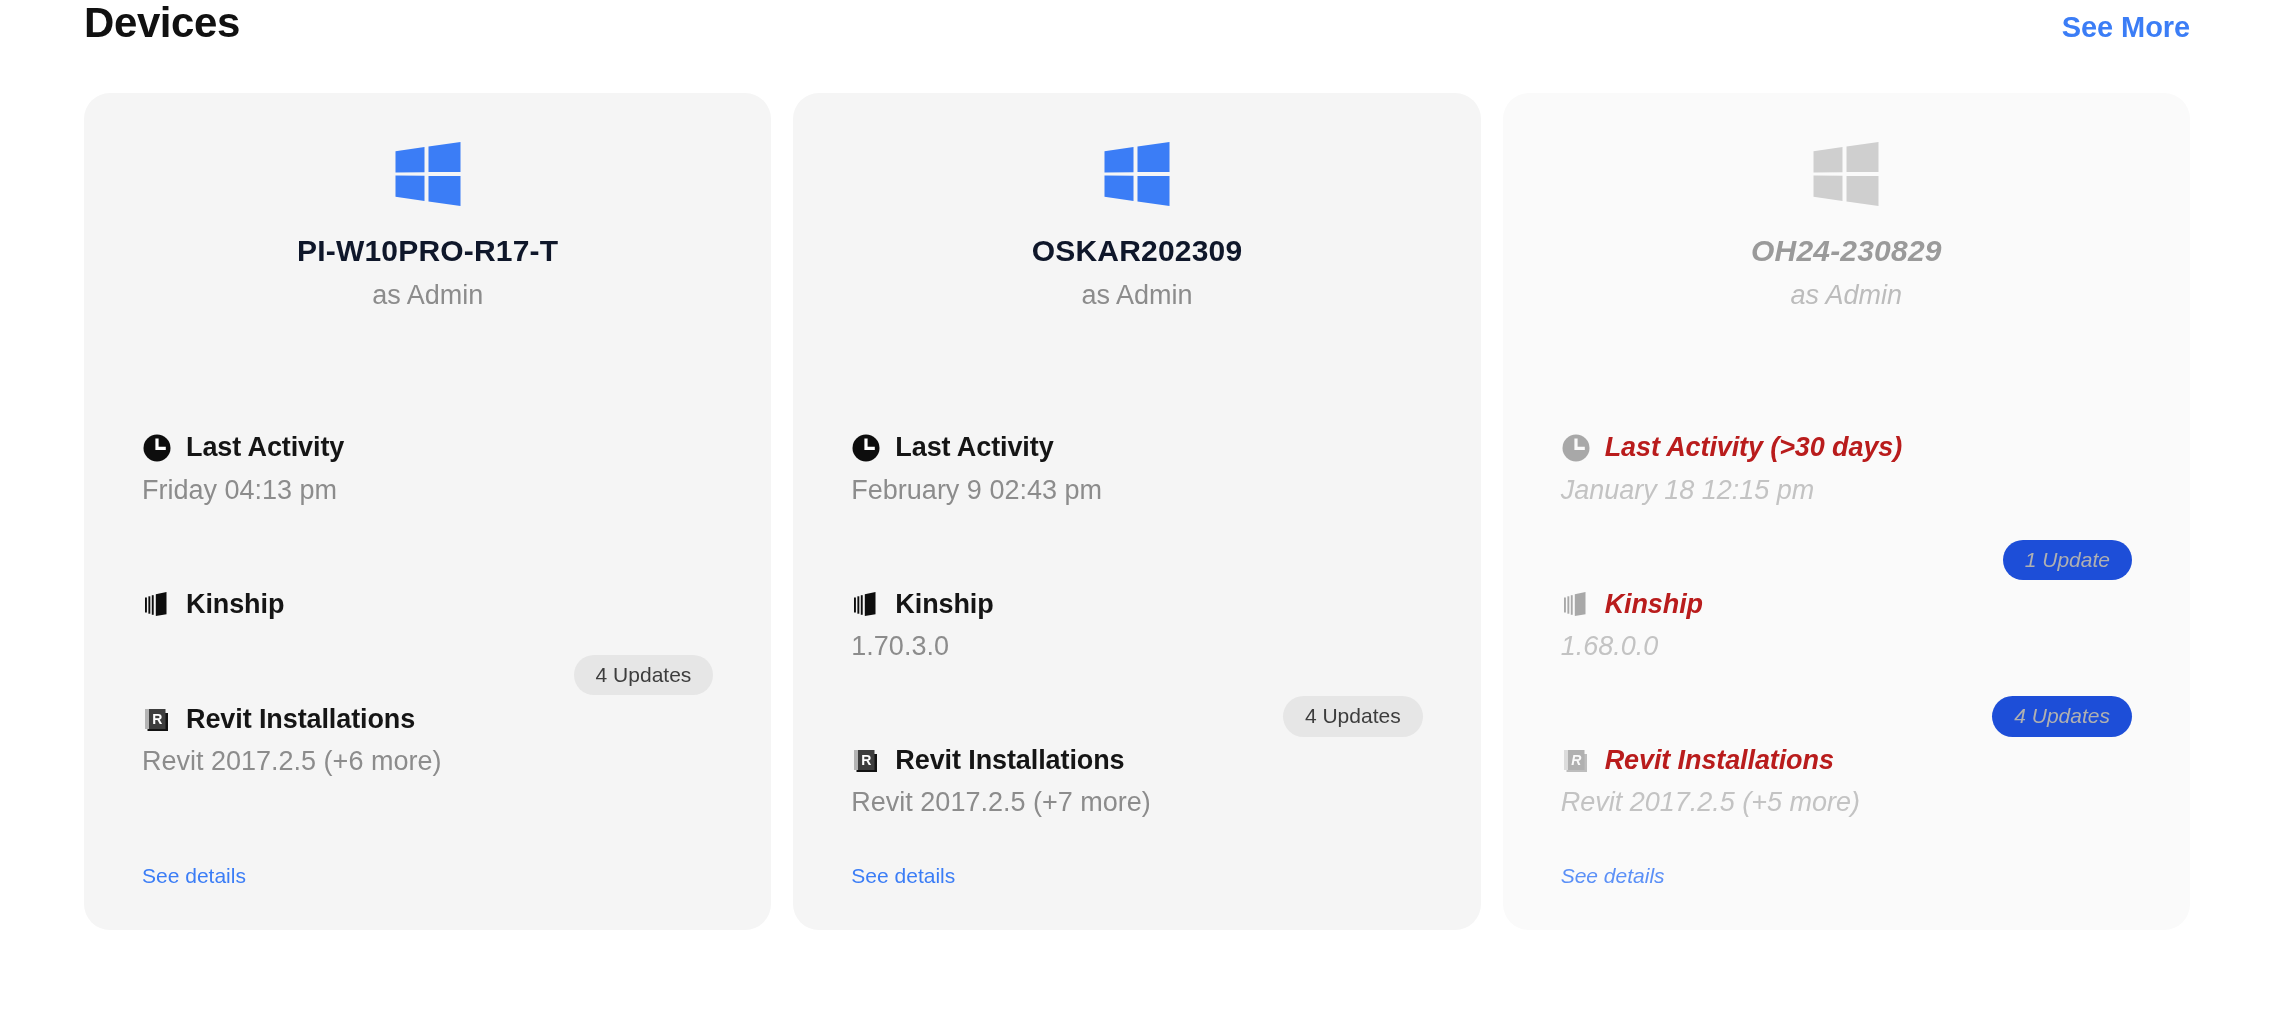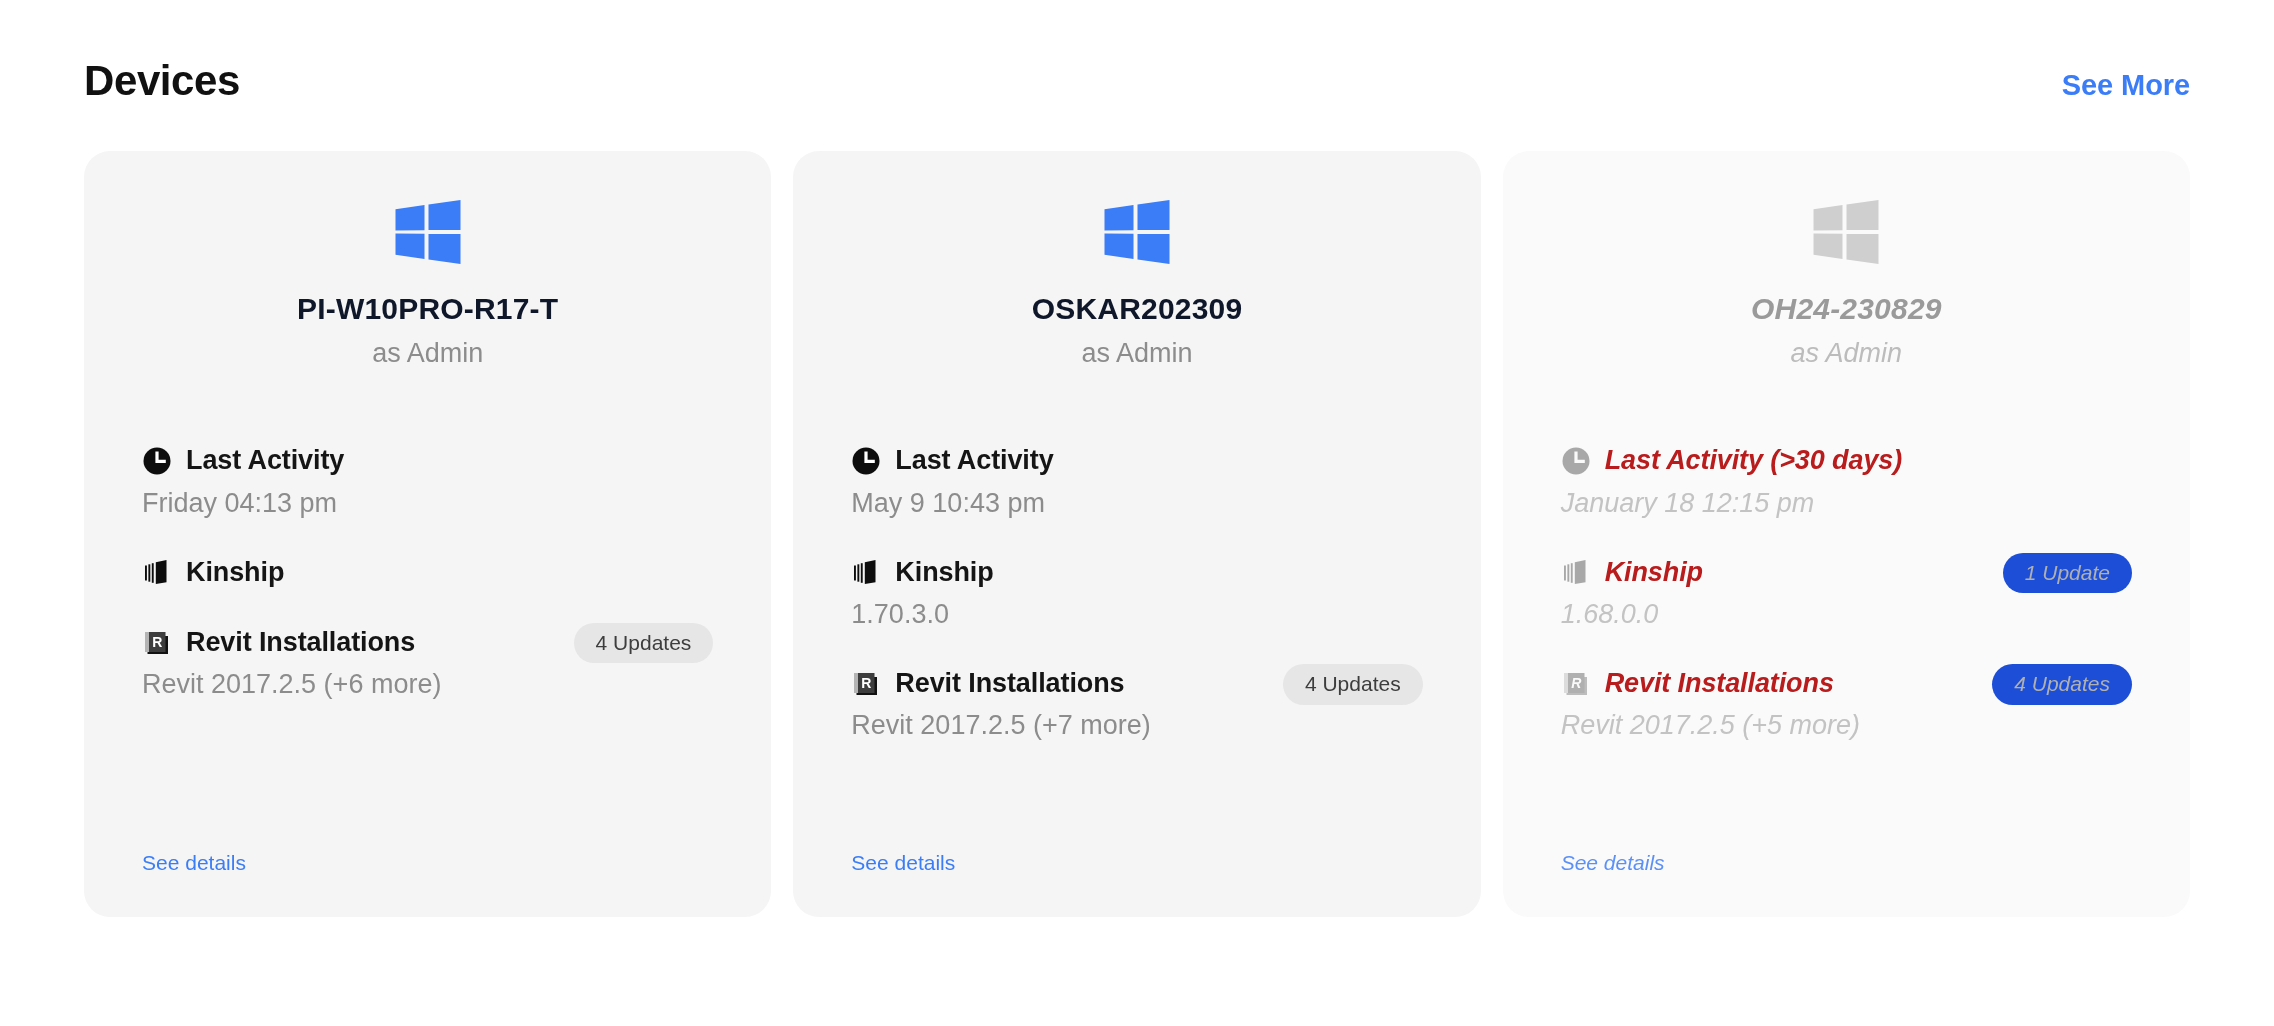--- a/index.html
+++ b/index.html
@@ -21,21 +21,20 @@
     height: 1026px;
     box-sizing: border-box;
     padding: 0 84px;
   }
 
   
   .section-header {
     display: flex;
     align-items: baseline;
     justify-content: space-between;
-    padding-top: 58px;
   }
   .section-title {
     font-size: 42px;
     font-weight: 700;
     letter-spacing: -0.4px;
     color: #111111;
     margin: 0;
     line-height: 1.1;
   }
   .see-more {
@@ -105,20 +104,21 @@
     gap: 36px;
   }
   .detail-row {
     position: relative;
   }
   .detail-head {
     display: flex;
     align-items: center;
     gap: 14px;
     min-height: 34px;
+    margin-top: 45px;
   }
   .detail-icon {
     width: 30px;
     height: 30px;
     flex: 0 0 30px;
     display: block;
   }
   .detail-label {
     font-size: 27px;
     font-weight: 700;
@@ -258,21 +258,21 @@
       <div class="details">
 
         <div class="detail-row">
           <div class="detail-head">
             <svg class="detail-icon" viewBox="0 0 30 30">
               <circle cx="15" cy="15" r="13.5" fill="#0d0d0d"></circle>
               <path d="M15 7.2 L15 15.4 L22.2 15.4" stroke="#ffffff" stroke-width="3.2" fill="none" stroke-linecap="square"></path>
             </svg>
             <span class="detail-label">Last Activity</span>
           </div>
-          <div class="detail-value">May 9 10:43 pm</div>
+          <div class="detail-value">February 9 02:43 pm</div>
 
         </div>
 
         <div class="detail-row">
           <div class="detail-head">
             <svg class="detail-icon" viewBox="0 0 30 30">
               <rect x="3.0" y="8.5" width="1.9" height="15" fill="#0d0d0d"></rect>
               <rect x="6.4" y="7.3" width="1.9" height="17.4" fill="#0d0d0d"></rect>
               <rect x="9.8" y="6.2" width="1.9" height="19.6" fill="#0d0d0d"></rect>
               <path d="M13.8 5.2 L24.5 3.0 L24.5 25.2 L13.8 27.0 Z" fill="#0d0d0d"></path>

